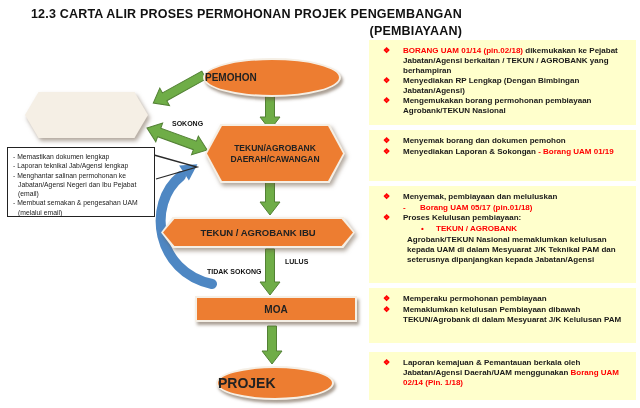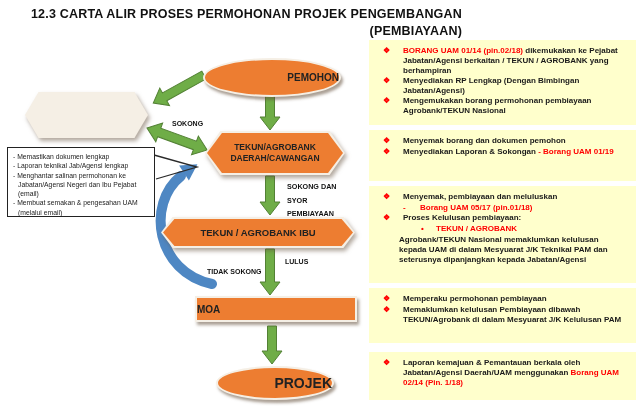--- a/index.html
+++ b/index.html
@@ -8,41 +8,41 @@
 
   
   .title{position:absolute;left:0;top:6px;width:462px;text-align:right;
          font-weight:bold;font-size:12.5px;line-height:17px;color:#111;letter-spacing:.2px;}
 
   
   .arrows{position:absolute;left:0;top:0;z-index:1;}
 
   
   .ellipse{position:absolute;z-index:2;background:#ED7D31;border:2px solid #F5EFE5;border-radius:50%;
-           box-shadow:2px 3px 3px rgba(100,80,60,.55);display:flex;align-items:center;justify-content:flex-end;
+           box-shadow:2px 3px 3px rgba(100,80,60,.55);display:flex;align-items:center;justify-content:flex-start;
            font-weight:bold;color:#222;}
   #pemohon{left:203px;top:58px;width:134px;height:35px;font-size:10px;}
   #projek{left:216px;top:366px;width:114px;height:30px;font-size:14px;}
 
   .hexwrap{position:absolute;z-index:2;filter:drop-shadow(2px 3px 2px rgba(100,80,60,.5));}
   .hex{position:absolute;inset:0;background:#F5EFE5;}
   .hexin{position:absolute;inset:2px;background:#ED7D31;display:flex;align-items:center;justify-content:center;
          text-align:center;font-weight:bold;color:#222;padding:0 12px;box-sizing:border-box;}
   #jabatan{left:25px;top:92px;width:123px;height:46px;}
   #jabatan .hex,#jabatan .hexin{clip-path:polygon(11% 0,89% 0,100% 50%,89% 100%,11% 100%,0 50%);}
   #jabatan .hexin{font-size:8.5px;line-height:11px;}
-  #tekun-daerah{left:205px;top:131px;width:140px;height:44px;}
+  #tekun-daerah{left:205px;top:124px;width:140px;height:59px;}
   #tekun-daerah .hex,#tekun-daerah .hexin{clip-path:polygon(11% 0,89% 0,100% 50%,89% 100%,11% 100%,0 50%);}
   #tekun-daerah .hexin{font-size:8.5px;line-height:11px;}
   #tekun-ibu{left:161px;top:217px;width:194px;height:31px;}
   #tekun-ibu .hex,#tekun-ibu .hexin{clip-path:polygon(6% 0,94% 0,100% 50%,94% 100%,6% 100%,0 50%);}
   #tekun-ibu .hexin{font-size:9.5px;}
   #moa{position:absolute;z-index:2;left:195px;top:296px;width:162px;height:26px;background:#ED7D31;
        border:2px solid #F5EFE5;box-shadow:2px 3px 3px rgba(100,80,60,.55);box-sizing:border-box;
-       display:flex;align-items:center;font-weight:bold;font-size:10px;color:#222;}
+       display:flex;align-items:center;justify-content:center;font-weight:bold;font-size:10px;color:#222;}
 
   
   .lbl{position:absolute;z-index:3;font-weight:bold;color:#111;font-size:7px;white-space:nowrap;}
   #lbl-sokong{left:172px;top:120px;}
   #lbl-sokong-syor{left:287px;top:180px;width:58px;white-space:normal;line-height:13.5px;font-size:7.2px;}
   #lbl-lulus{left:285px;top:258px;}
   #lbl-tidak-sokong{left:207px;top:268px;}
 
   
   .callout{position:absolute;z-index:2;left:7px;top:147px;width:148px;height:70px;background:#fff;
@@ -57,21 +57,21 @@
   #ybox1{top:130px;height:51px;}
   #ybox2{top:186px;height:97px;}
   #ybox3{top:288px;height:55px;}
   #ybox4{top:352px;height:48px;}
   .row{display:flex;align-items:flex-start;}
   .marker{flex:0 0 auto;width:20px;color:#FF0000;font-weight:bold;font-size:8px;line-height:10.7px;}
   .rtext{flex:1;font-weight:bold;font-size:8px;line-height:10px;color:#1a1a1a;}
   .red{color:#FF0000;}
   .sub1{margin-left:20px;} .sub1 .marker{width:17px;}
   .sub2{margin-left:38px;} .sub2 .marker{width:15px;}
-  .para{margin-left:16px;}
+  .para{margin-left:24px;}
 </style>
 </head>
 <body>
 
 <div class="stage">
 
   <div class="title">
     <div>12.3 CARTA ALIR PROSES PERMOHONAN PROJEK PENGEMBANGAN</div>
     <div>(PEMBIAYAAN)</div>
   </div>
@@ -127,21 +127,20 @@
 
   <div id="moa">
     <span>MOA</span>
   </div>
 
   <div class="ellipse" id="projek">
     <span>PROJEK</span>
   </div>
 
   <div class="lbl" id="lbl-sokong">SOKONG</div>
-  <div class="lbl" id="lbl-sokong-syor">SOKONG DAN SYOR PEMBIAYAAN</div>
   <div class="lbl" id="lbl-lulus">LULUS</div>
   <div class="lbl" id="lbl-tidak-sokong">TIDAK SOKONG</div>
 
   <div class="callout">
     <div class="c-item">- Memastikan dokumen lengkap</div>
     <div class="c-item">- Laporan teknikal Jab/Agensi lengkap</div>
     <div class="c-item">- Menghantar salinan permohonan ke Jabatan/Agensi Negeri dan Ibu Pejabat (email)</div>
     <div class="c-item">- Membuat semakan &amp; pengesahan UAM (melalui email)</div>
   </div>
 

